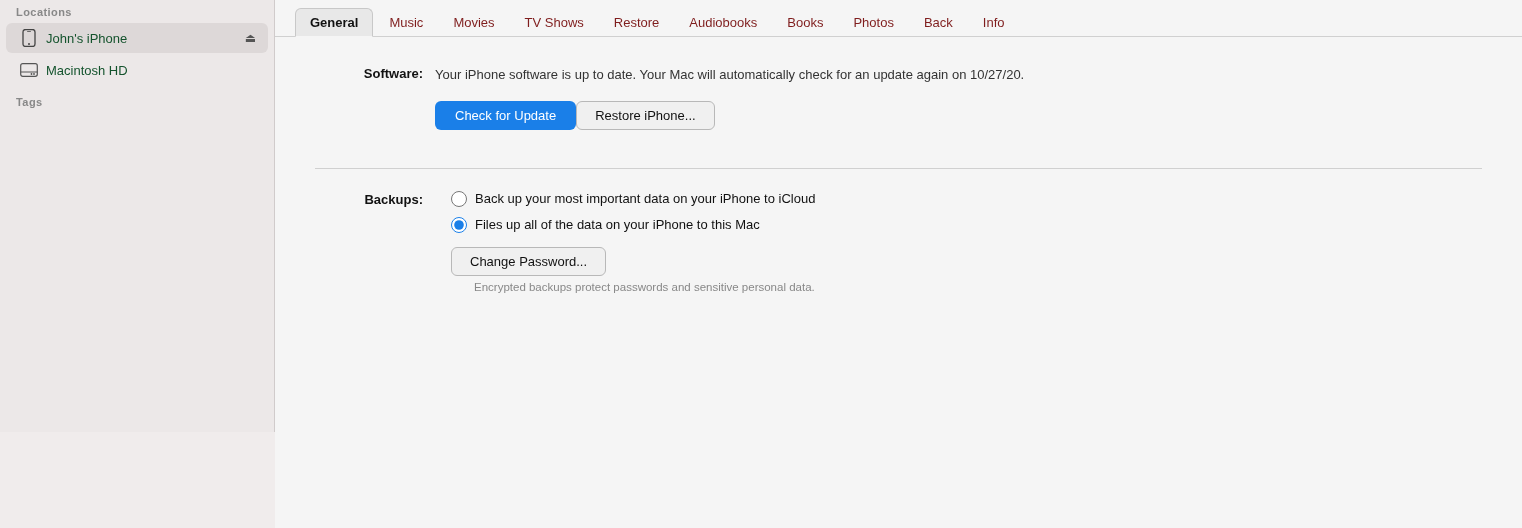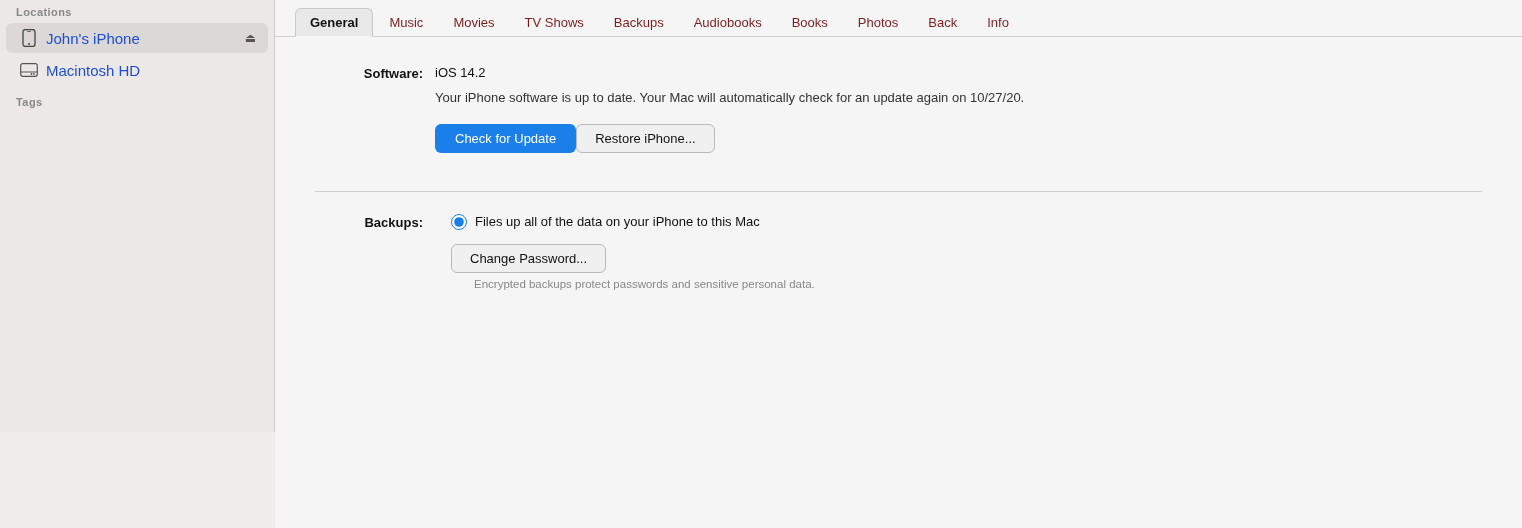--- a/index.html
+++ b/index.html
@@ -41,22 +41,22 @@
       margin: 1px 6px;
       cursor: pointer;
       gap: 8px;
     }
 
     .sidebar-item.active {
       background: #ddd8d8;
     }
 
     .sidebar-item-label {
-      font-size: 15px;
-      color: #1d4ed8;
+      font-size: 13px;
+      color: #14532d;
       flex: 1;
     }
 
     .sidebar-item-icon {
       width: 18px;
       height: 18px;
       display: flex;
       align-items: center;
       justify-content: center;
       flex-shrink: 0;
@@ -310,48 +310,51 @@
   <div class="tags-section">Tags</div>
 </div>
 
 <div class="main">
 
   <div class="tab-bar">
     <button class="tab active">General</button>
     <button class="tab">Music</button>
     <button class="tab">Movies</button>
     <button class="tab">TV Shows</button>
-    <button class="tab">Backups</button>
+    <button class="tab">Restore</button>
     <button class="tab">Audiobooks</button>
     <button class="tab">Books</button>
     <button class="tab">Photos</button>
     <button class="tab">Back</button>
     <button class="tab">Info</button>
   </div>
 
   <div class="content">
 
     <div class="section">
       <div class="section-label">Software:</div>
       <div class="section-content">
-        <div class="software-version">iOS 14.2</div>
         <div class="software-description">Your iPhone software is up to date. Your Mac will automatically check for an update again on 10/27/20.</div>
         <div class="button-row">
           <button class="btn-primary">Check for Update</button>
           <button class="btn-secondary">Restore iPhone...</button>
         </div>
       </div>
     </div>
 
     <hr class="divider">
 
     <div class="backups-section">
       <div class="section-label">Backups:</div>
       <div class="section-content">
         <div class="radio-group">
+          <div class="radio-item">
+            <input type="radio" name="backup" class="radio-input" style="">
+            <span>Back up your most important data on your iPhone to iCloud</span>
+          </div>
           <div class="radio-item">
             <input type="radio" name="backup" class="radio-input" checked="" style="">
             <span>Files up all of the data on your iPhone to this Mac</span>
           </div>
         </div>
 
         <div class="checkbox-row">
           <div class="encrypt-row">
             <button class="btn-secondary">Change Password...</button>
           </div>

